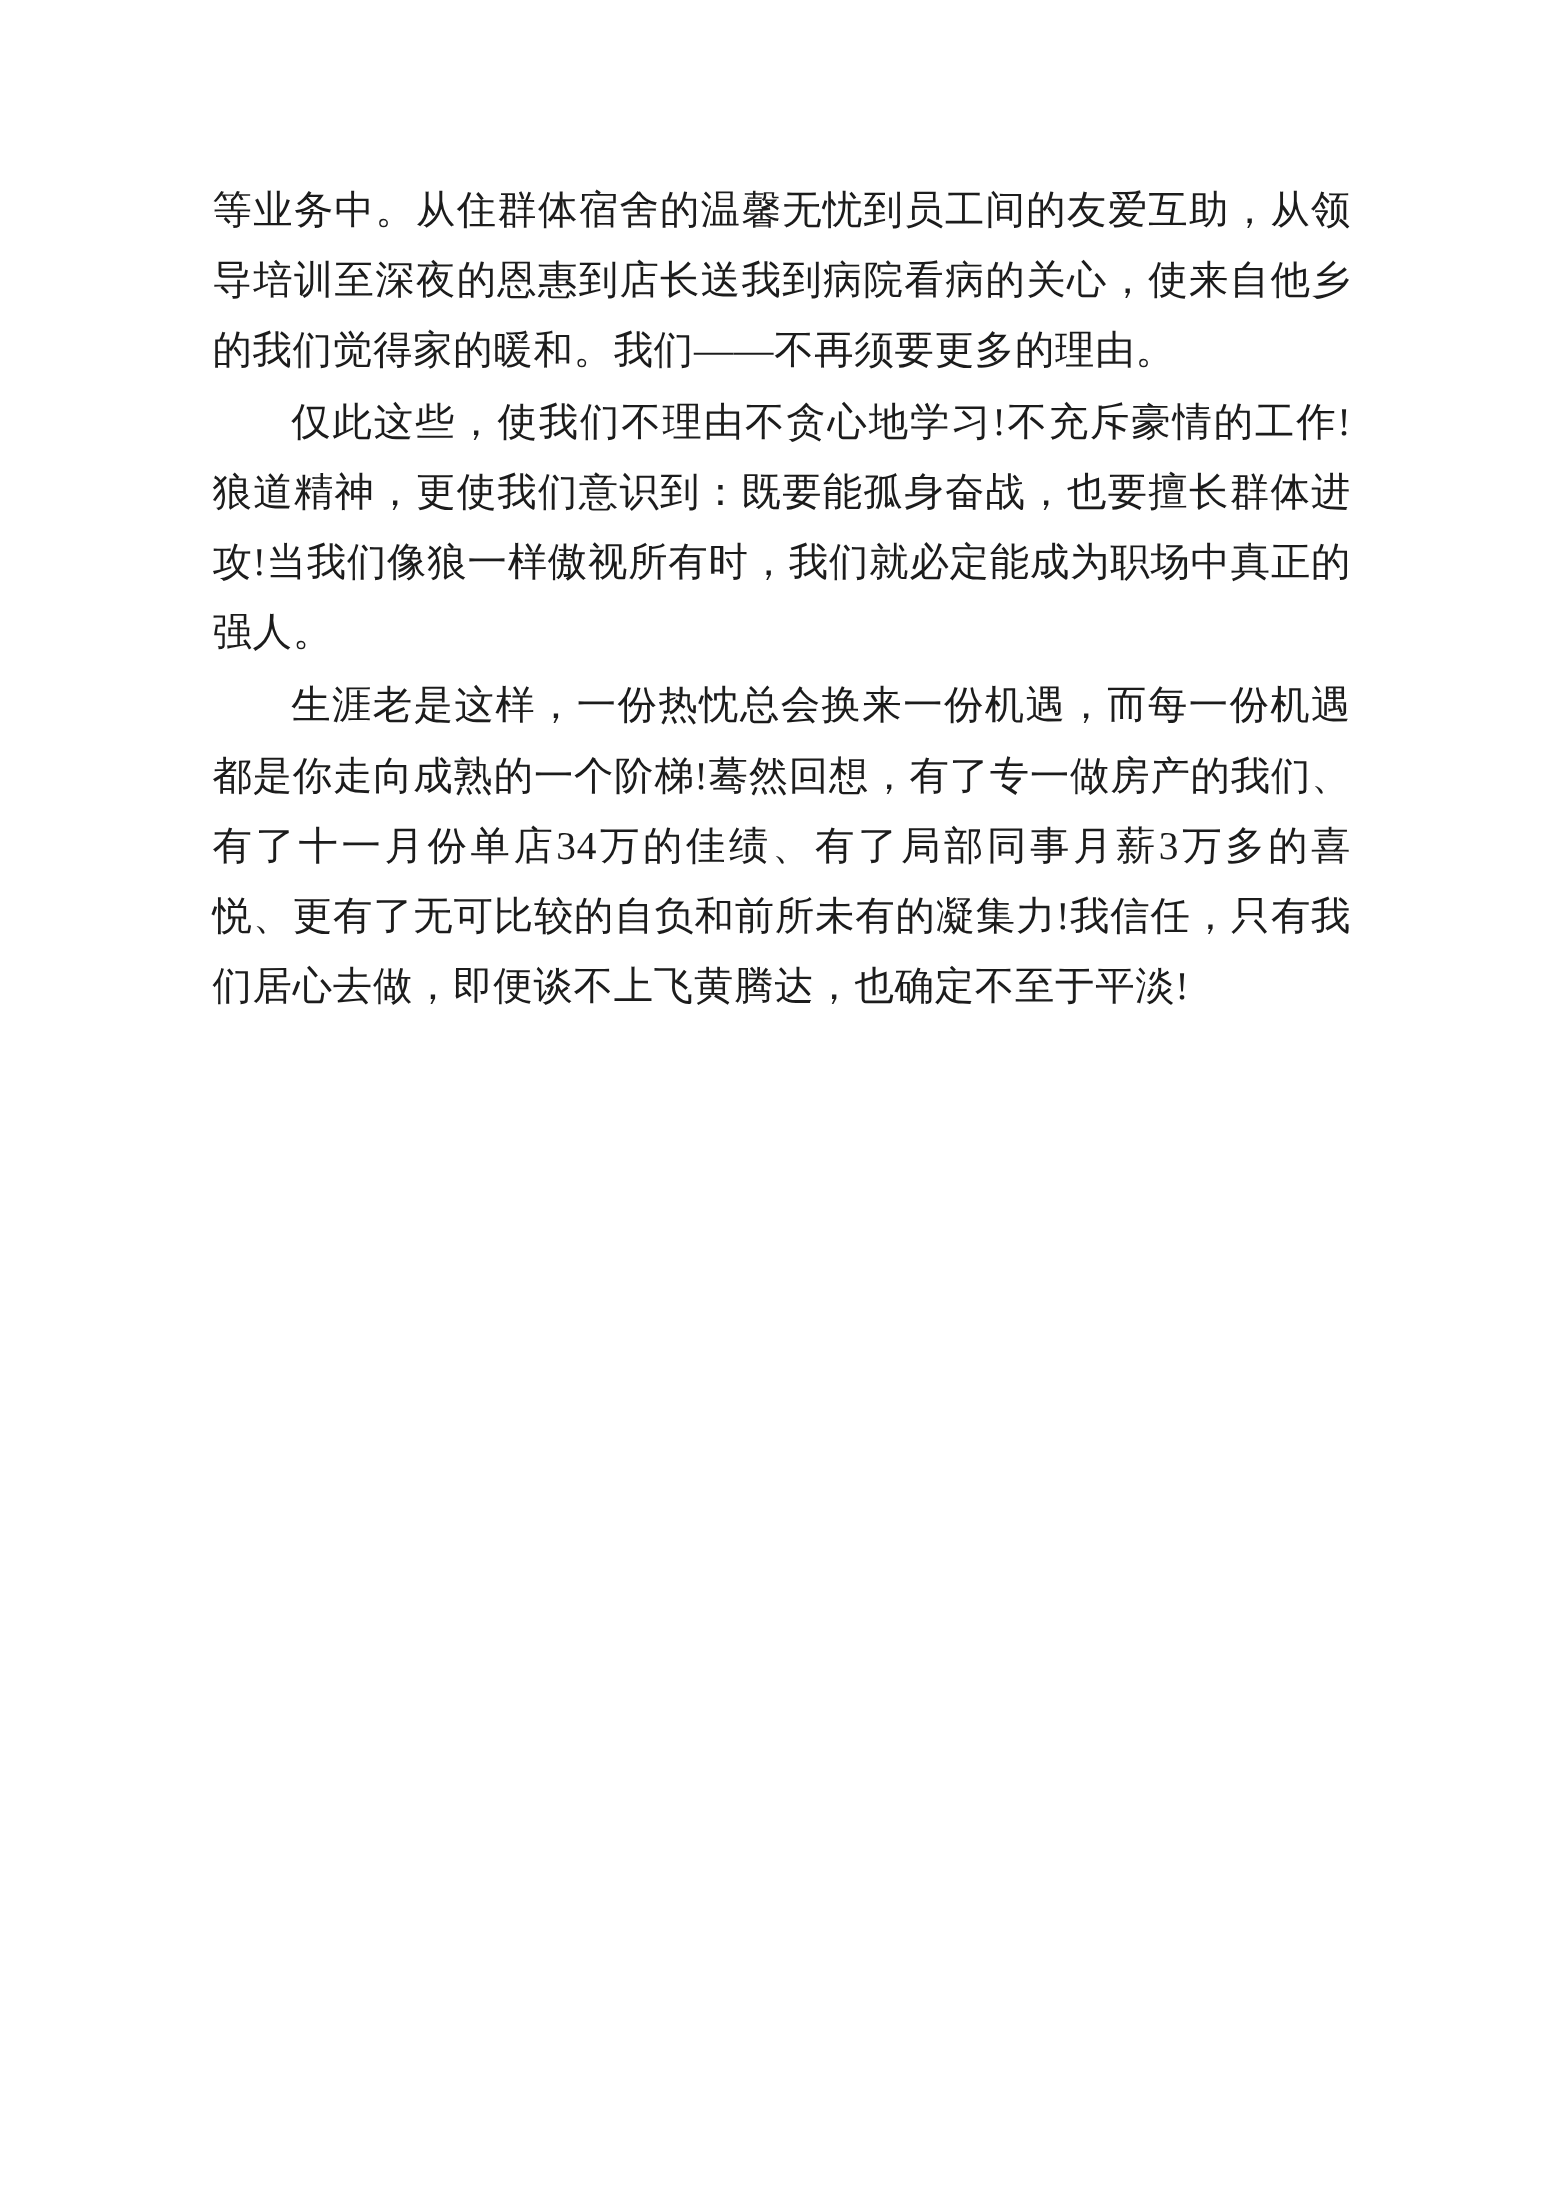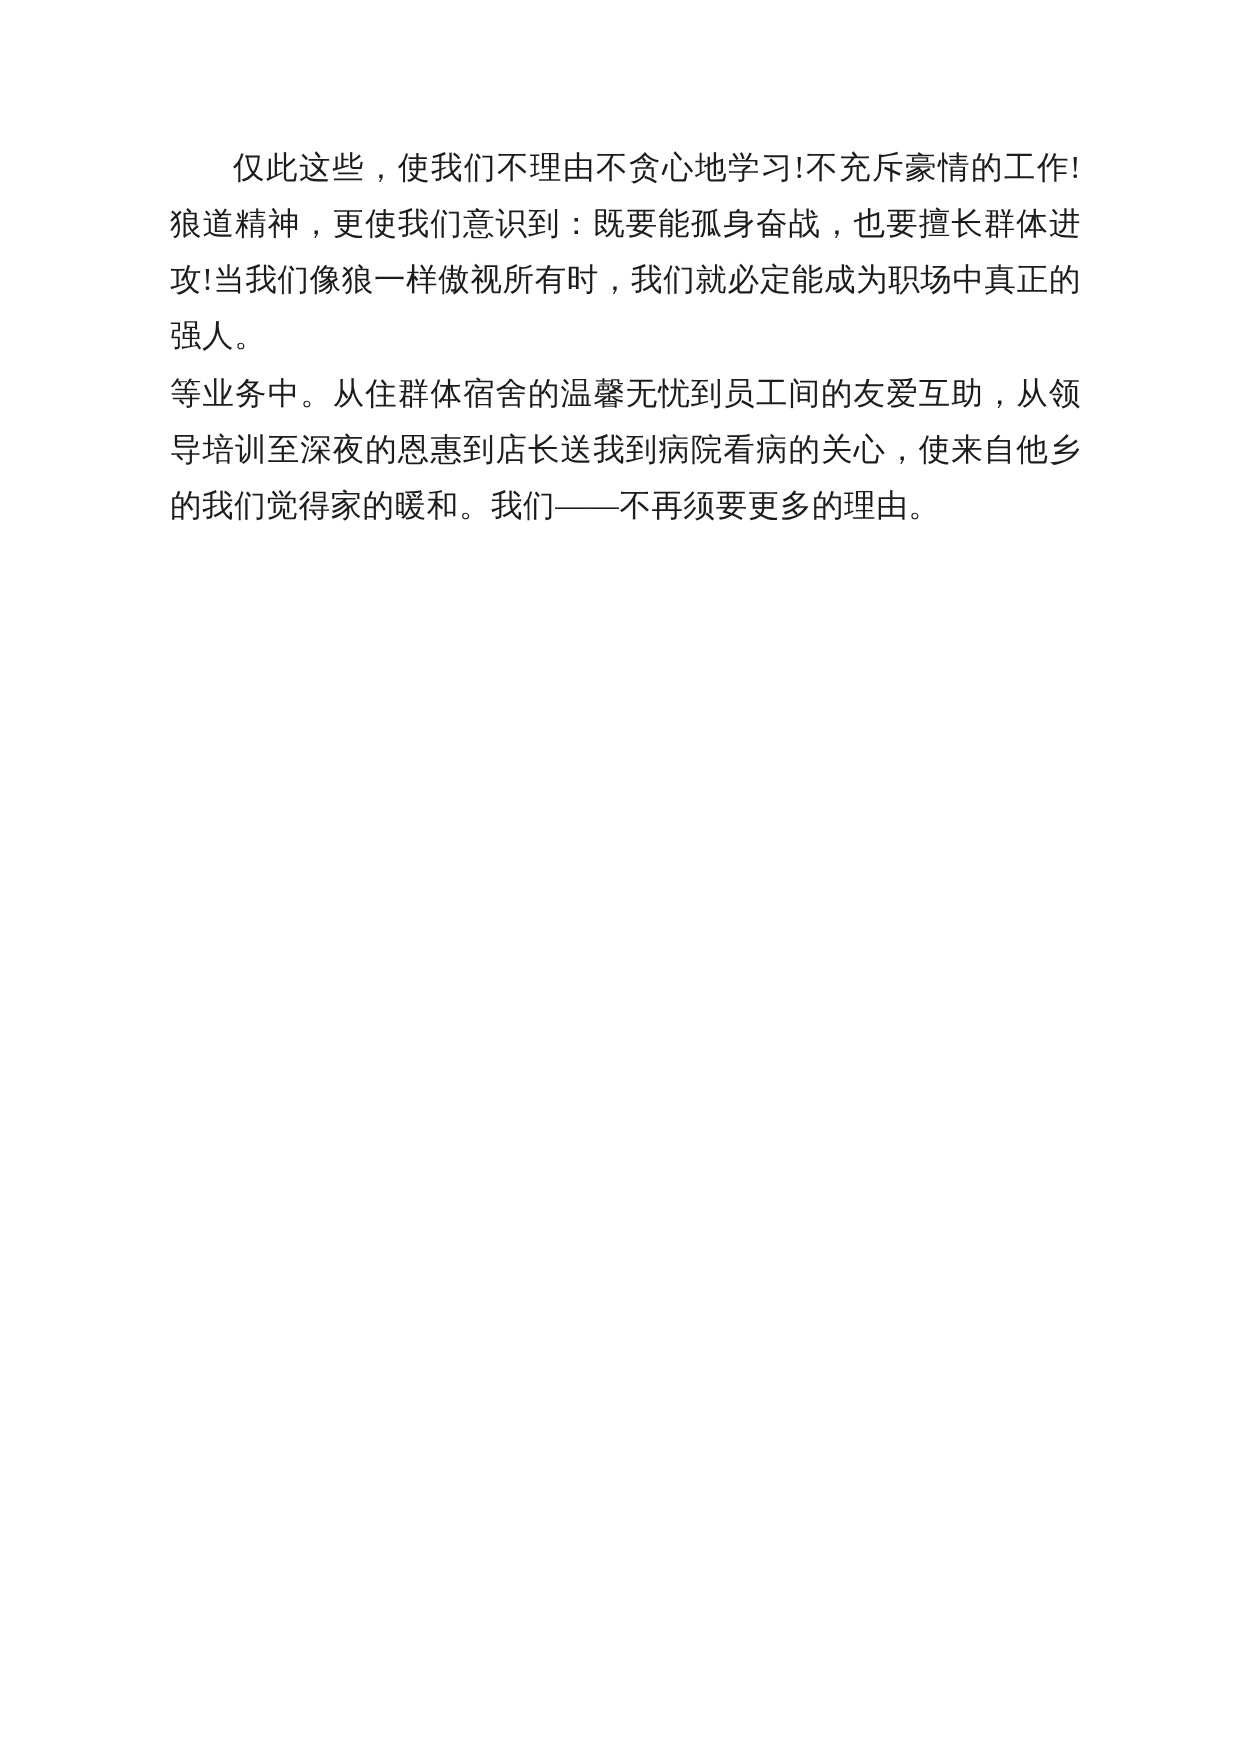--- a/index.html
+++ b/index.html
@@ -37,16 +37,17 @@
   }
   .para.indent {
     text-indent: 2em;
   }
 </style>
 </head>
 <body>
 
 <div class="page">
   <div class="doc-body">
+    <p class="para">等业务中。从住群体宿舍的温馨无忧到员工间的友爱互助，从领导培训至深夜的恩惠到店长送我到病院看病的关心，使来自他乡的我们觉得家的暖和。我们——不再须要更多的理由。</p>
     <p class="para indent">仅此这些，使我们不理由不贪心地学习!不充斥豪情的工作! 狼道精神，更使我们意识到：既要能孤身奋战，也要擅长群体进攻!当我们像狼一样傲视所有时，我们就必定能成为职场中真正的强人。</p>
-    <p class="para">等业务中。从住群体宿舍的温馨无忧到员工间的友爱互助，从领导培训至深夜的恩惠到店长送我到病院看病的关心，使来自他乡的我们觉得家的暖和。我们——不再须要更多的理由。</p>
+    <p class="para indent">生涯老是这样，一份热忱总会换来一份机遇，而每一份机遇都是你走向成熟的一个阶梯!蓦然回想，有了专一做房产的我们、有了十一月份单店34万的佳绩、有了局部同事月薪3万多的喜悦、更有了无可比较的自负和前所未有的凝集力!我信任，只有我们居心去做，即便谈不上飞黄腾达，也确定不至于平淡!</p>
   </div>
 </div>
 
 </body></html>

